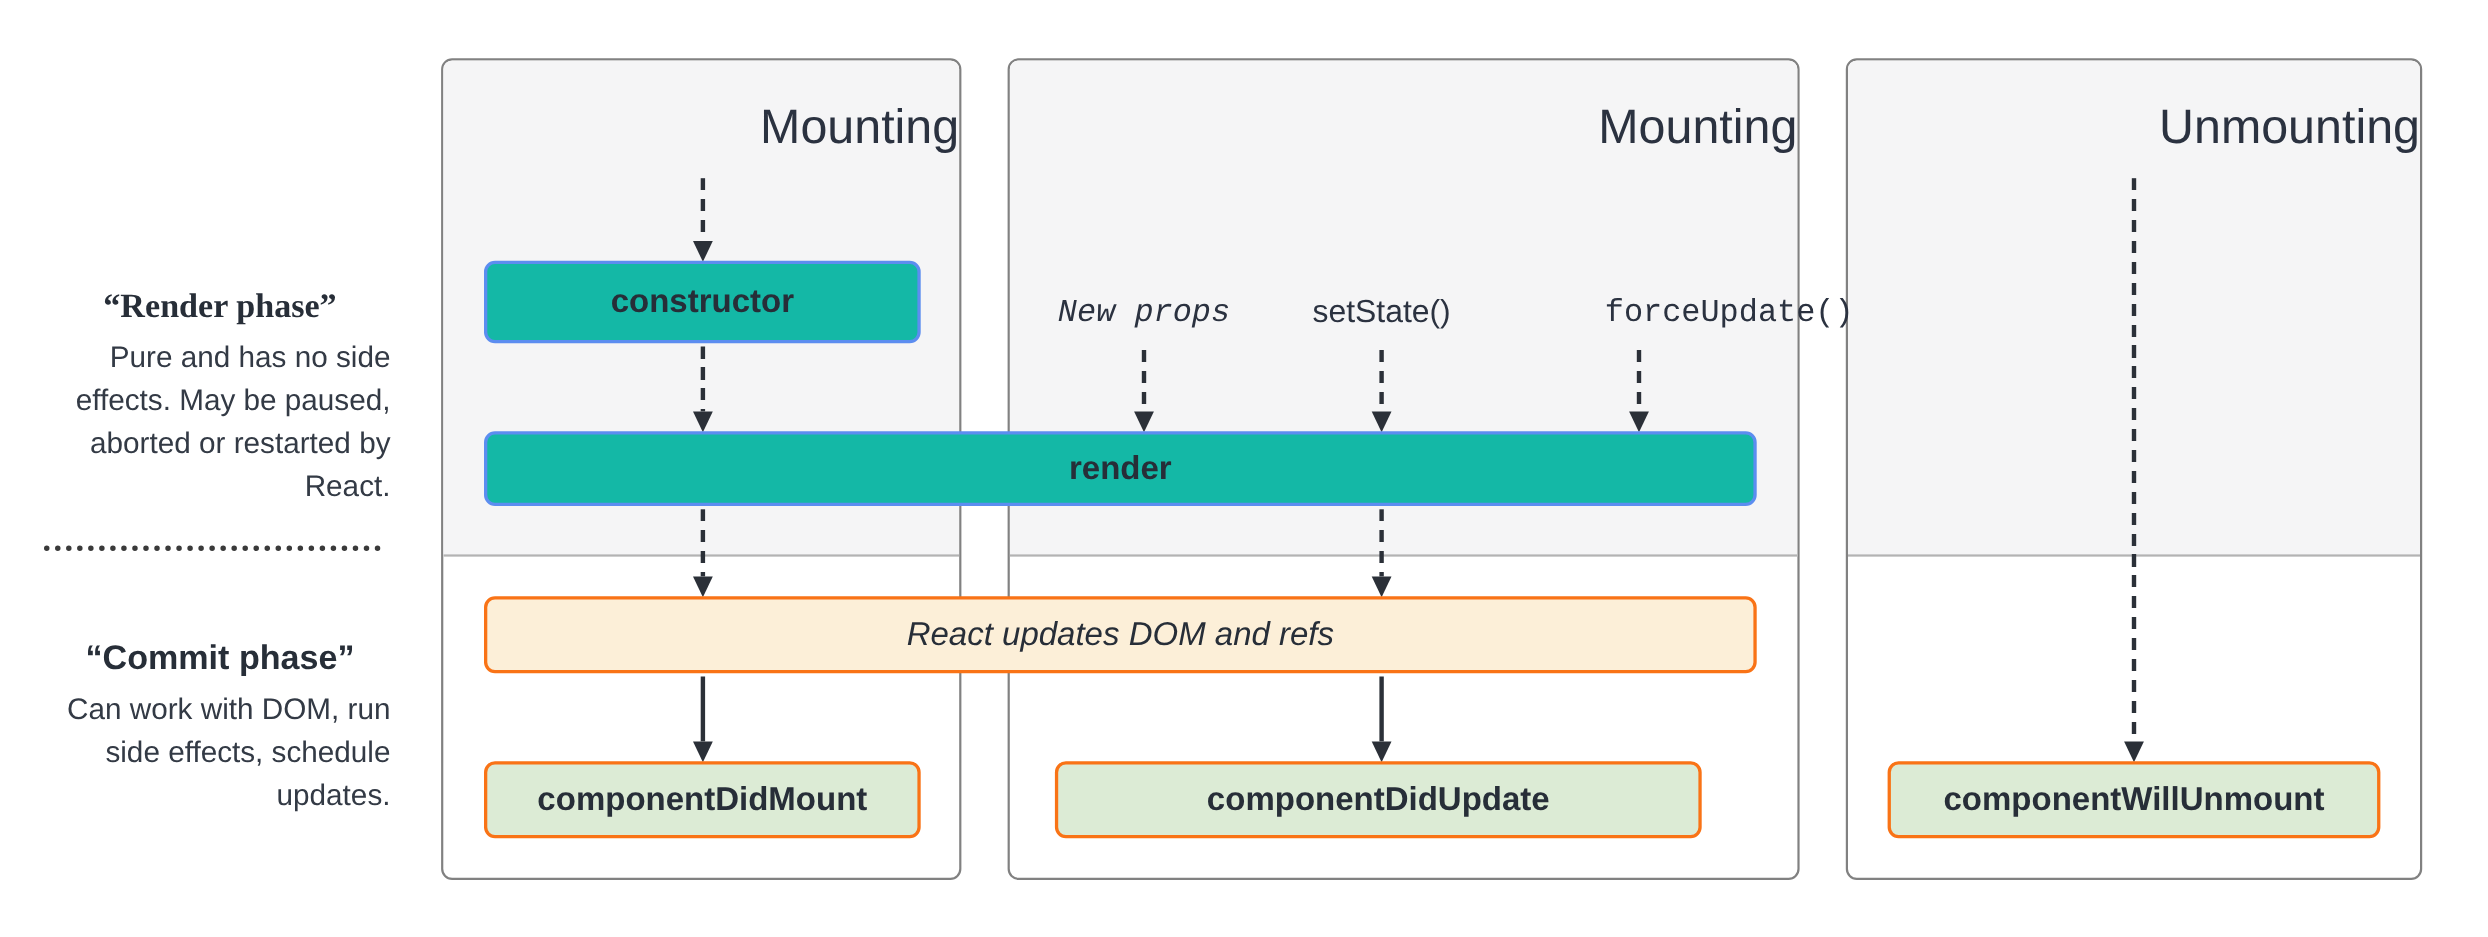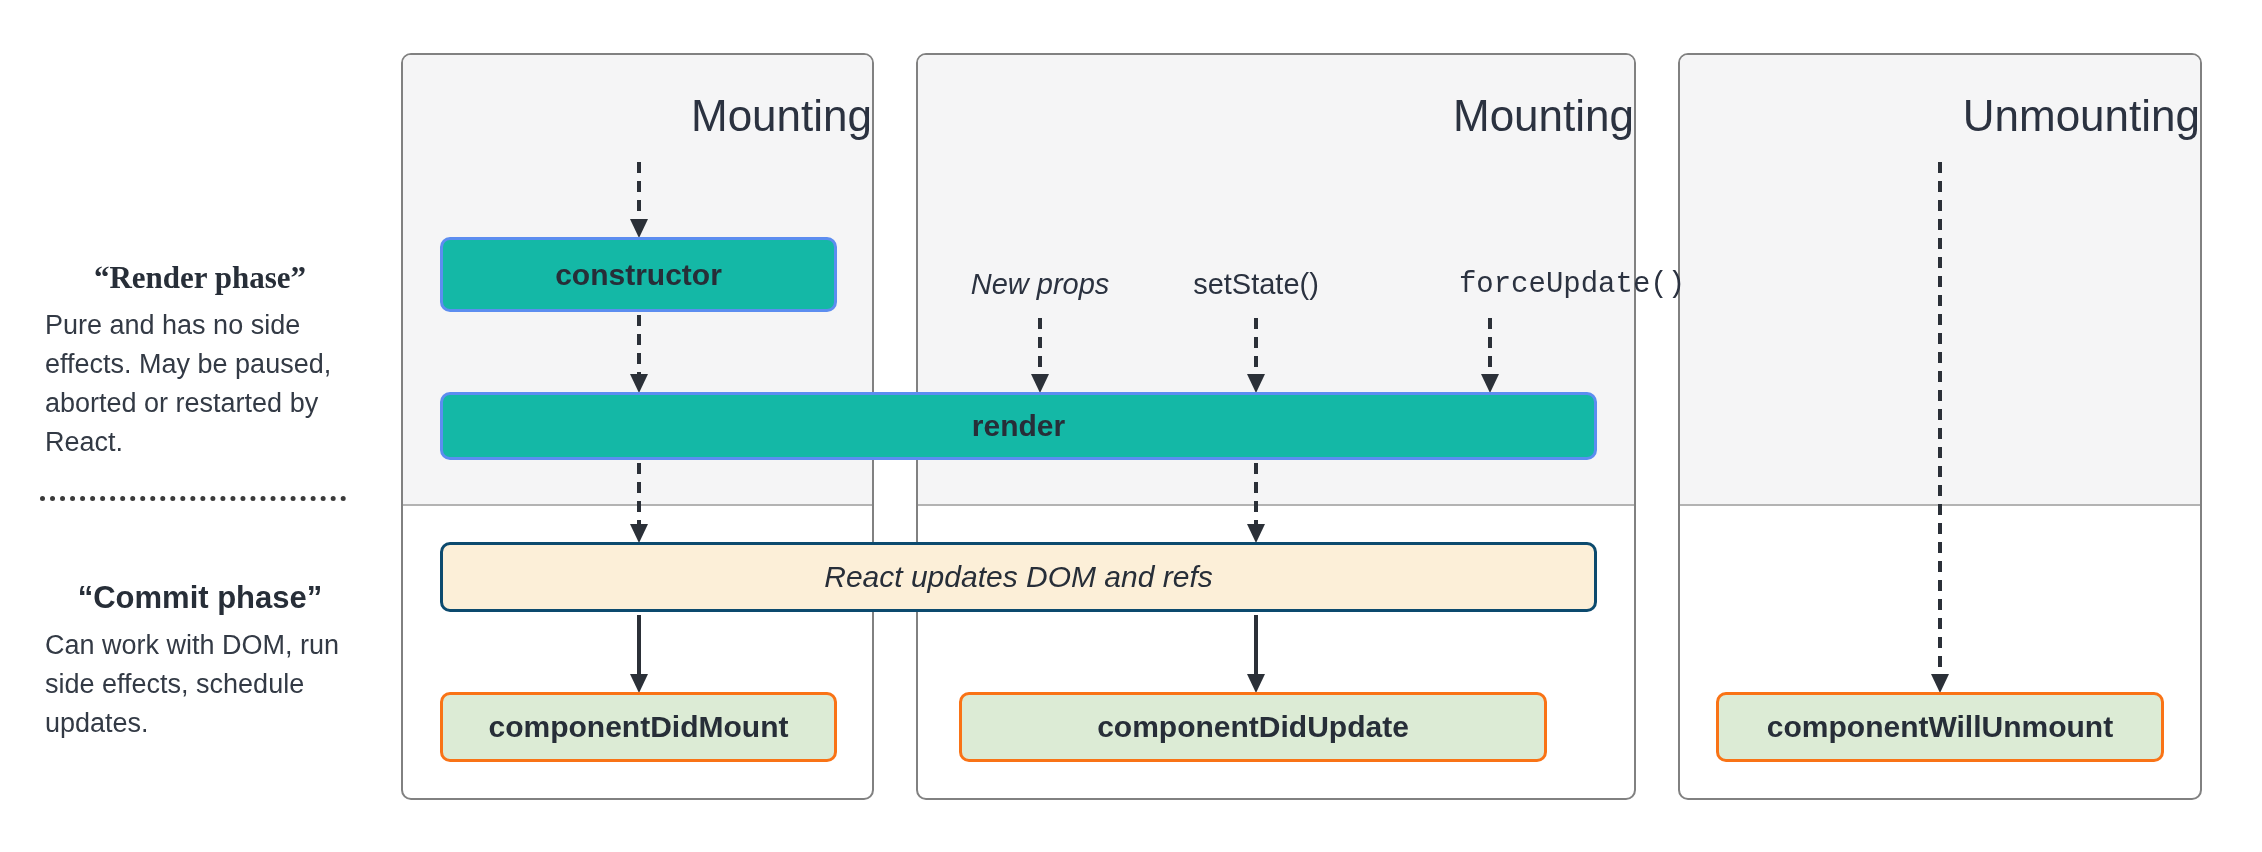--- a/index.html
+++ b/index.html
@@ -18,21 +18,21 @@
     position: absolute;
     font-size: 31px;
     font-weight: 700;
     text-align: center;
     color: #272e38;
   }
   .ann-desc {
     position: absolute;
     font-size: 27px;
     line-height: 1.45;
-    text-align: left;
+    text-align: right;
     color: #333a45;
   }
   .dotted-sep {
     position: absolute;
     left: 40px; top: 496px; width: 306px; height: 0;
     border-top: 5px dotted #3a3a3a;
   }
 
   
   .col {
@@ -68,32 +68,32 @@
     align-items: center;
     justify-content: center;
     box-sizing: border-box;
     border-radius: 10px;
     font-size: 30px;
     font-weight: 700;
     color: #272e38;
     text-align: center;
   }
   .node.blue   { background: #14b8a6; border: 3px solid #5c8df0; }
-  .node.orange { background: #fcefd8; border: 3px solid #0c4a6e; font-weight: 400; font-style: italic; }
+  .node.orange { background: #fcefd8; border: 3px solid #f97316; font-weight: 400; font-style: italic; }
   .node.green  { background: #dcebd5; border: 3px solid #f97316; }
 
   
   .trigger {
     position: absolute;
     top: 268px;
     font-size: 29px;
     text-align: center;
     color: #2b3240;
   }
-  .trigger.italic { font-style: italic; }
+  .trigger.italic { font-style: italic; font-family: Liberation Mono, monospace; }
 
   
   .vline { position: absolute; width: 4px; }
   .vdash {
     background-image: repeating-linear-gradient(
       to bottom, #2b3038 0px, #2b3038 11px, transparent 11px, transparent 19px);
   }
   .vsolid { background: #2b3038; }
   .ahead {
     position: absolute;

